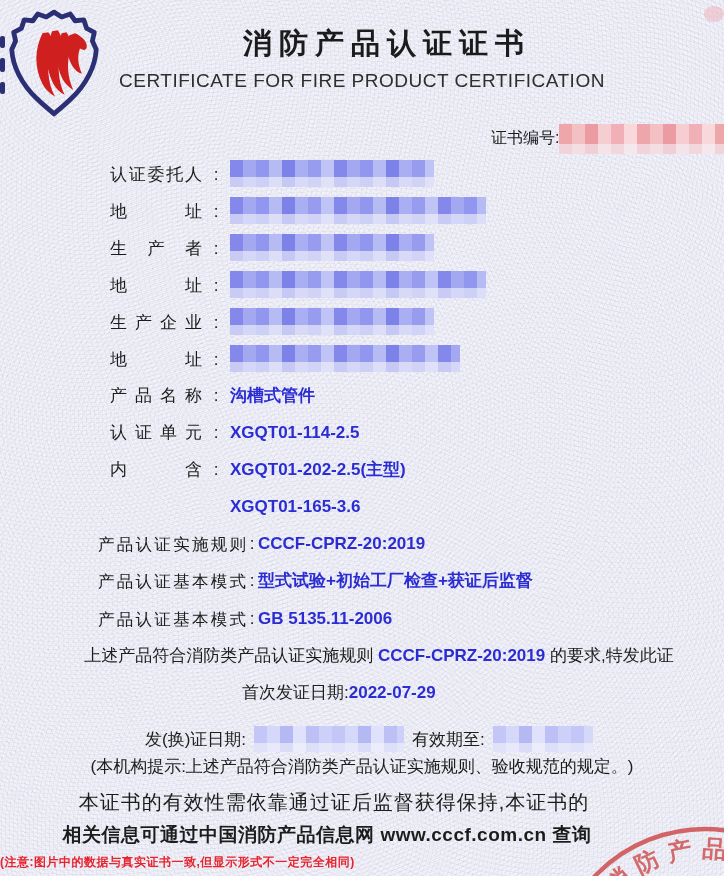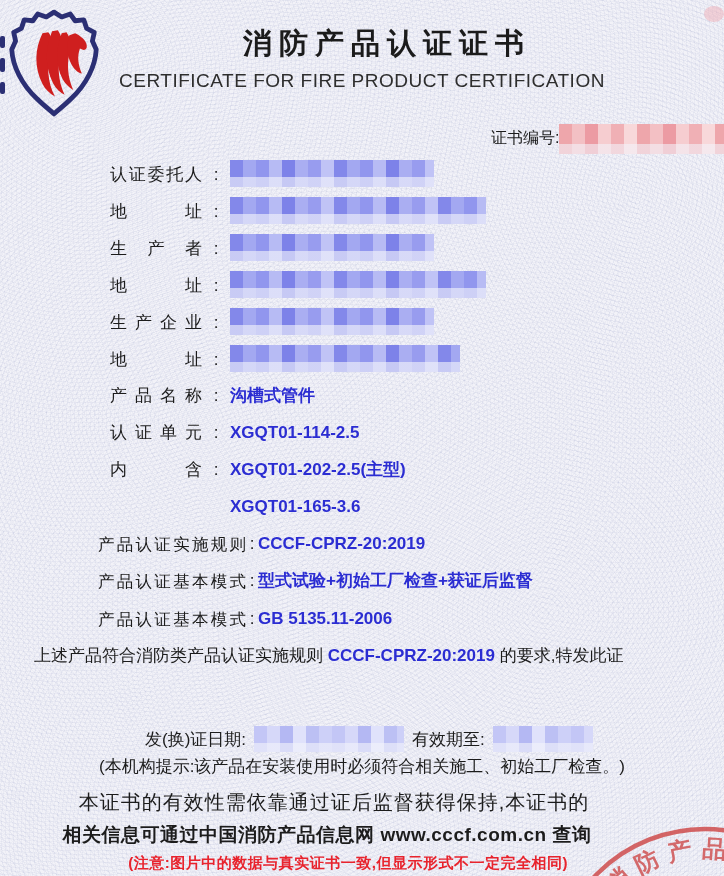--- a/index.html
+++ b/index.html
@@ -69,28 +69,28 @@
     height:26px;
     background-image:
       linear-gradient(180deg, rgba(243,244,251,0) 0 17px, rgba(243,244,251,.6) 17px 100%),
       repeating-linear-gradient(90deg,
         #c3c6f6 0 13px,#d6d8f9 13px 26px,#b4b8f3 26px 39px,
         #e0e2fb 39px 52px,#bcc0f4 52px 65px,#cdd0f8 65px 78px);
   }
   .w204{width:204px;} .w256{width:256px;} .w230{width:230px;}
   
   .line{font-size:17px;line-height:24px;white-space:nowrap;}
-  .statement{top:644px;left:34px;right:0;text-align:left;}
+  .statement{top:644px;left:34px;right:0;text-align:center;}
   .firstissue{top:681px;left:242px;}
   .reissue{top:718px;left:145px;display:flex;align-items:flex-start;margin-top:10px;}
   .reissue .gap{width:8px;}
   .orgnote{top:755px;left:0;right:0;text-align:center;}
   .foot1{top:789px;left:0;right:56px;text-align:center;font-size:20px;font-weight:normal;letter-spacing:1px;}
   .foot2{top:822px;left:0;right:70px;text-align:center;font-size:19px;font-weight:bold;letter-spacing:.5px;}
-  .rednote{top:854px;left:0;right:156px;text-align:right;font-size:15px;font-weight:bold;color:#e8232d;letter-spacing:.5px;}
+  .rednote{top:854px;left:0;right:156px;text-align:left;font-size:12px;font-weight:bold;color:#e8232d;letter-spacing:.5px;}
   
   .logo{top:6px;left:6px;width:96px;height:114px;}
   .edgemark{left:0;width:5px;background:#2b2f74;border-radius:2px;}
   .smudge{top:6px;right:0;width:20px;height:16px;background:rgba(240,168,178,.45);border-radius:50%;}
   
   .stamp{left:556px;top:788px;width:168px;height:88px;}
 </style>
 </head>
 <body>
 
@@ -183,32 +183,35 @@
   <div class="abs row grpB" style="top:607px">
     <span class="lbl">产品认证基本模式</span>
       <span class="sep">:</span>
       <span class="val">GB 5135.11-2006</span>
   </div>
 
   <div class="abs line statement">
     <span>上述产品符合消防类产品认证实施规则 </span><span class="val">CCCF-CPRZ-20:2019</span><span> 的要求,特发此证</span>
   </div>
 
+  <div class="abs line firstissue">
+    <span>首次发证日期:</span><span class="val">2022-07-29</span>
+  </div>
 
   <div class="abs line reissue">
     <span>发(换)证日期:</span>
     <span class="gap"></span>
     <span class="redact lav" style="width:150px"></span>
     <span class="gap"></span>
     <span>有效期至:</span>
     <span class="gap"></span>
     <span class="redact lav" style="width:100px"></span>
   </div>
 
-  <div class="abs line orgnote">(本机构提示:该产品在安装使用时必须符合相关施工、初始工厂检查。)</div>
+  <div class="abs line orgnote">(本机构提示:上述产品符合消防类产品认证实施规则、验收规范的规定。)</div>
 
   <div class="abs foot1">本证书的有效性需依靠通过证后监督获得保持,本证书的</div>
   <div class="abs foot2">
     <span>相关信息可通过中国消防产品信息网 </span><span>www.cccf.com.cn</span><span> 查询</span>
   </div>
   <div class="abs rednote">(注意:图片中的数据与真实证书一致,但显示形式不一定完全相同)</div>
 
   <svg class="abs stamp" viewBox="0 0 168 88">
     <circle cx="149" cy="193" r="152" fill="none" stroke="rgba(205,70,70,.82)" stroke-width="4.5"></circle>
     <g font-size="24" font-weight="bold" fill="rgba(207,82,82,.85)" text-anchor="middle">

